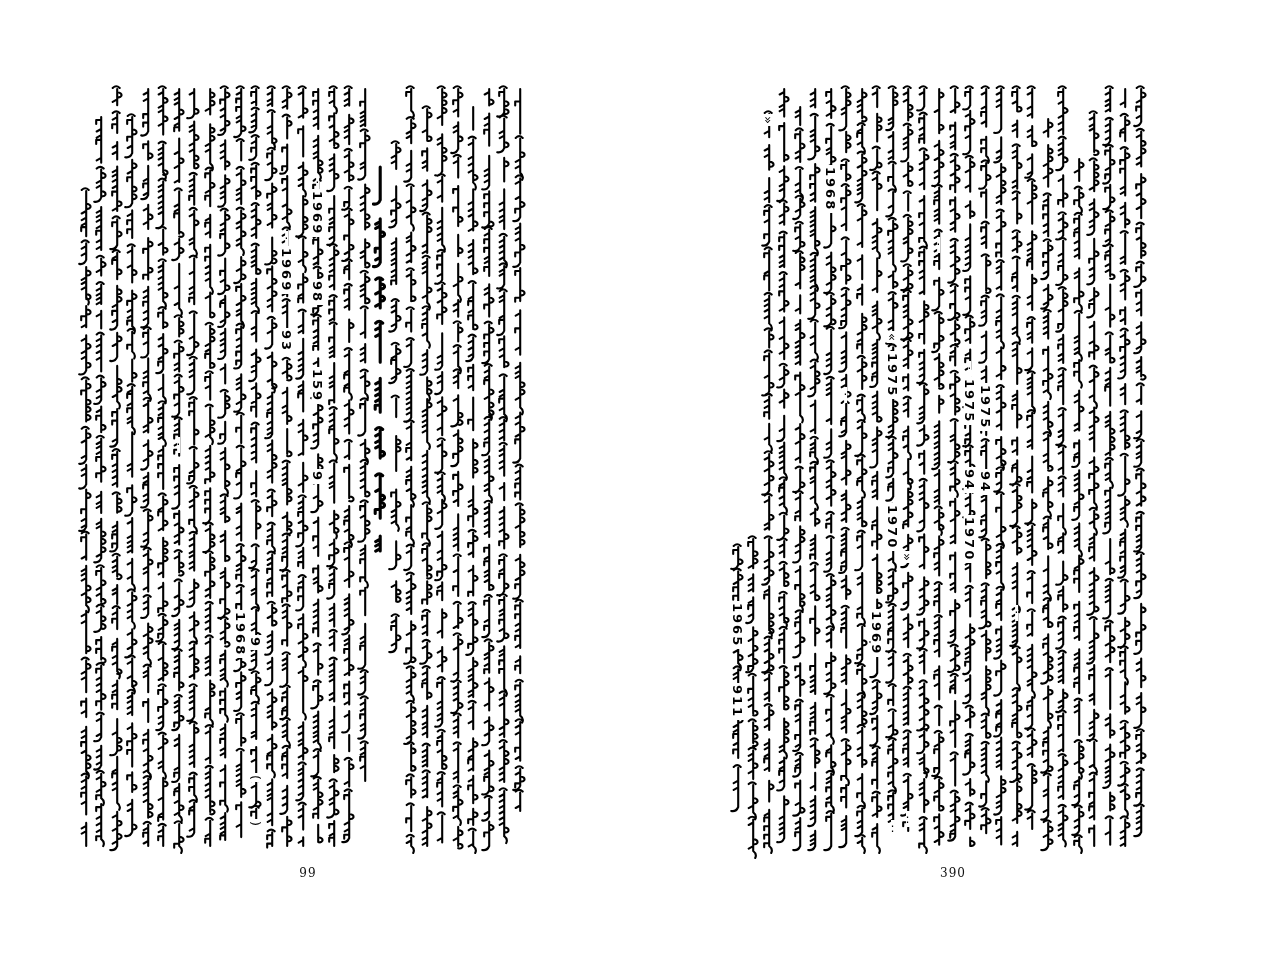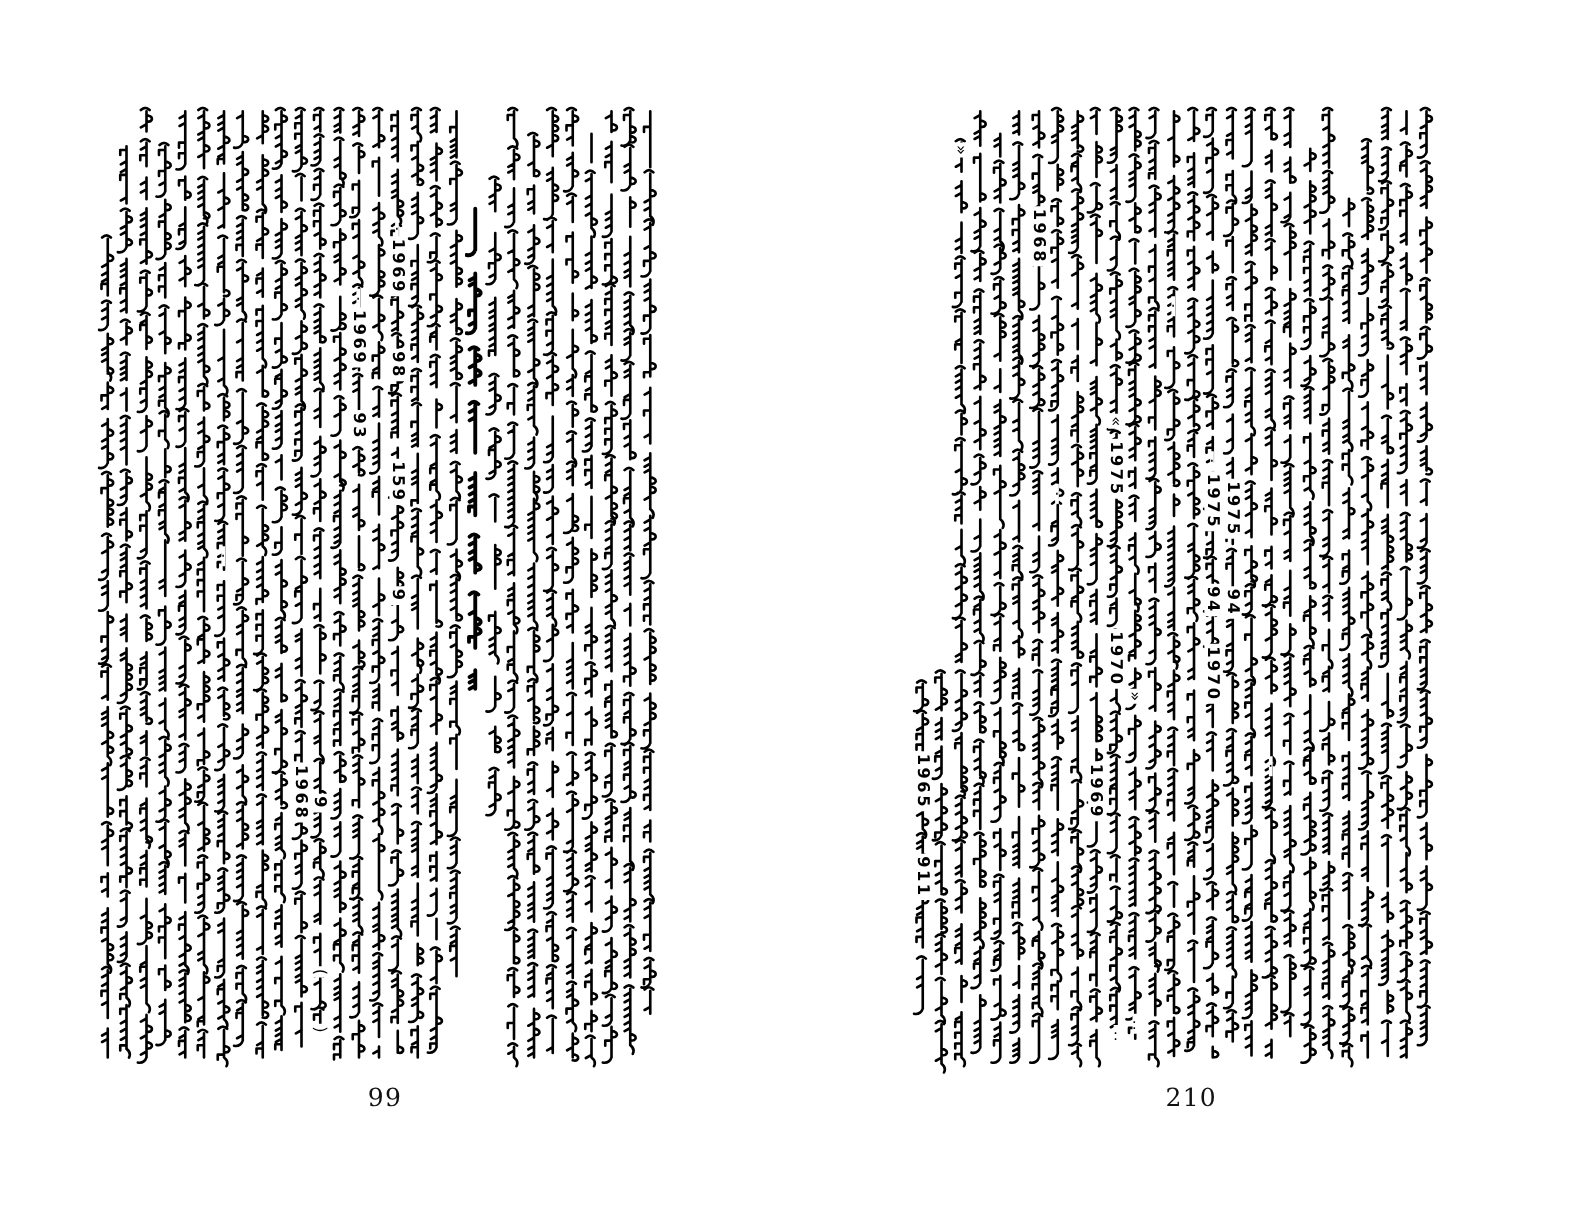--- a/index.html
+++ b/index.html
@@ -12,21 +12,21 @@
   .mark{position:absolute;left:50%;transform:translateX(-50%);z-index:2;
         background:#ffffff;writing-mode:vertical-rl;white-space:nowrap;
         color:#000;padding:2px 0;line-height:1.0;}
   .mark.n{font-family:"DejaVu Sans",sans-serif;font-size:13px;font-weight:700;
           letter-spacing:2px;}
   .mark.q{font-family:"DejaVu Sans",sans-serif;font-size:13px;font-weight:400;
           letter-spacing:0;}
   .mark.p{font-family:"DejaVu Sans",sans-serif;font-size:12px;font-weight:400;
           writing-mode:horizontal-tb;letter-spacing:0;}
   .page-number{position:absolute;transform:translateX(-50%);
-               font-family:"DejaVu Serif",serif;font-size:20px;color:#111;
+               font-family:"DejaVu Serif",serif;font-size:12px;color:#111;
                letter-spacing:1px;text-align:center;}
 </style>
 </head>
 <body>
 
 <div class="spread">
   <div class="page" id="left-page">
     <div class="page-number" id="left-pn" style="left: 308px; top: 866px;">99</div>
   <div class="text-column" style="left: 77.5px; top: 187px; width: 16px; height: 663px;">
         <svg width="16" height="673">
@@ -181,21 +181,21 @@
           <path d="M3.7,3 Q7.2,-0.5 10.7,3 M8.2,4 L8.2,27.4 M8.2,7 L3.2,7 L3.2,11 M8.2,15.8 Q13.2,16.8 12.4,19.6 Q11.2,21.8 8.2,20.8 M8.2,23.7 Q13.2,24.7 12.4,27.5 Q11.2,29.7 8.2,28.7 M8.2,27.4 Q6.2,32.4 1.2,31.4 M3.7,32.5 Q7.2,29 10.7,32.5 M8.2,33.5 L8.2,63.2 M8.2,45.7 L3.7,48.2 M8.2,50.6 L3.7,53.1 M8.2,56.9 Q13.2,57.9 12.4,60.7 Q11.2,62.9 8.2,61.9 M8.2,63.2 Q6.2,68.2 1.2,67.2 M8.2,72.9 L8.2,96.4 M8.2,75.9 Q13.2,76.9 12.4,79.7 Q11.2,81.9 8.2,80.9 M8.2,104.4 L8.2,144.1 M8.2,116.9 L3.7,119.4 M8.2,123.8 L3.7,126.3 M8.2,130.2 L3.7,132.7 M8.2,134.7 L3.7,137.2 M3.7,150.7 Q7.2,147.2 10.7,150.7 M8.2,151.7 L8.2,175.2 M8.2,154.7 L3.7,157.2 M8.2,160 L3.7,162.5 M8.2,165.7 L3.7,168.2 M8.2,172 L3.7,174.5 M8.2,175.2 Q12.2,178.2 10.2,182.2 M3.7,180.1 Q7.2,176.6 10.7,180.1 M8.2,181.1 L8.2,199.3 M8.2,184.1 L3.7,186.6 M8.2,188.2 L3.7,190.7 M8.2,199.3 Q6.2,204.3 1.2,203.3 M3.7,206.2 Q7.2,202.7 10.7,206.2 M8.2,207.2 L8.2,245.9 M8.2,210.2 L3.7,212.7 M8.2,214.4 L3.7,216.9 M8.2,230.3 L3.7,232.8 M8.2,234.9 L3.2,234.9 L3.2,238.9 M8.2,245.9 Q6.2,250.9 1.2,249.9 M8.2,251.2 L8.2,282.3 M8.2,254.2 L3.2,254.2 L3.2,258.2 M8.2,263.2 L3.7,265.7 M8.2,269.6 L3.7,272.1 M8.2,276.2 Q13.2,277.2 12.4,280 Q11.2,282.2 8.2,281.2 M3.7,291.1 Q7.2,287.6 10.7,291.1 M8.2,292.1 L8.2,329.2 M8.2,304.5 L3.7,307 M8.2,309.1 L3.7,311.6 M8.2,313.6 L3.2,313.6 L3.2,317.6 M8.2,322.6 L3.7,325.1 M8.2,329.2 Q12.2,332.2 10.2,336.2 M3.7,333.8 Q7.2,330.3 10.7,333.8 M8.2,334.8 L8.2,355.4 M8.2,337.8 L3.7,340.3 M8.2,344.4 L3.7,346.9 M8.2,351.4 L3.7,353.9 M3.7,359.5 Q7.2,356 10.7,359.5 M8.2,360.5 L8.2,390.8 M8.2,363.5 L3.7,366 M8.2,368.4 L3.7,370.9 M8.2,375.4 L3.7,377.9 M8.2,381.2 L3.7,383.7 M8.2,398.1 L8.2,415.3 M8.2,401.1 L3.7,403.6 M8.2,422 L8.2,463.5 M8.2,425 L3.7,427.5 M8.2,431.7 L3.7,434.2 M8.2,437.4 L3.7,439.9 M8.2,444.2 L3.7,446.7 M8.2,448.6 Q13.2,449.6 12.4,452.4 Q11.2,454.6 8.2,453.6 M8.2,456.2 L3.2,456.2 L3.2,460.2 M3.7,471 Q7.2,467.5 10.7,471 M8.2,472 L8.2,506.1 M8.2,475 L3.2,475 L3.2,479 M8.2,483.6 L3.7,486.1 M8.2,488.9 L3.2,488.9 L3.2,492.9 M8.2,498 Q13.2,499 12.4,501.8 Q11.2,504 8.2,503 M8.2,506.1 Q6.2,511.1 1.2,510.1 M3.7,511 Q7.2,507.5 10.7,511 M8.2,512 L8.2,552.4 M8.2,515 L3.2,515 L3.2,519 M8.2,523.9 L3.7,526.4 M8.2,528.1 L3.7,530.6 M8.2,534.7 L3.2,534.7 L3.2,538.7 M8.2,543.4 L3.7,545.9 M8.2,547.8 Q13.2,548.8 12.4,551.6 Q11.2,553.8 8.2,552.8 M8.2,552.4 Q6.2,557.4 1.2,556.4 M8.2,561.4 L8.2,603.9 M8.2,564.4 L3.7,566.9 M8.2,568.4 L3.7,570.9 M8.2,575.4 L3.2,575.4 L3.2,579.4 M8.2,584 L3.2,584 L3.2,588 M8.2,603.9 Q12.2,606.9 10.2,610.9 M3.7,608.1 Q7.2,604.6 10.7,608.1 M8.2,609.1 L8.2,652.1 M8.2,612.1 L3.7,614.6 M8.2,618.2 L3.7,620.7 M8.2,633.9 Q13.2,634.9 12.4,637.7 Q11.2,639.9 8.2,638.9 M8.2,641.5 L3.7,644 M8.2,647.6 L3.7,650.1 M3.7,656.9 Q7.2,653.4 10.7,656.9 M8.2,657.9 L8.2,696.9 M8.2,660.9 L3.7,663.4 M8.2,665.5 Q13.2,666.5 12.4,669.3 Q11.2,671.5 8.2,670.5 M8.2,673.6 Q13.2,674.6 12.4,677.4 Q11.2,679.6 8.2,678.6 M8.2,681.9 L3.7,684.4 M8.2,687 L3.7,689.5 M8.2,693.2 L3.7,695.7 M3.7,705 Q7.2,701.5 10.7,705 M8.2,706 L8.2,751.1 M8.2,709 L3.7,711.5 M8.2,714.3 L3.7,716.8 M8.2,720.4 L3.7,722.9 M8.2,726 L3.7,728.5 M8.2,732 L3.7,734.5 M8.2,737.4 L3.7,739.9 M8.2,742.1 Q13.2,743.1 12.4,745.9 Q11.2,748.1 8.2,747.1 M8.2,751.1 Q12.2,754.1 10.2,758.1 " fill="none" stroke="#000000" stroke-width="2.1" stroke-linecap="round" stroke-linejoin="round"></path>
         </svg>
       </div>
       <div class="text-column" style="left: 511.5px; top: 85px; width: 16px; height: 730px;">
         <svg width="16" height="740">
           <path d="M8.2,4 L8.2,48.7 M8.2,16.5 L3.2,16.5 L3.2,20.5 M3.7,52.9 Q7.2,49.4 10.7,52.9 M8.2,53.9 L8.2,87.9 M8.2,66.7 Q13.2,67.7 12.4,70.5 Q11.2,72.7 8.2,71.7 M8.2,74.3 L3.7,76.8 M8.2,80.7 L3.7,83.2 M8.2,87.9 Q12.2,90.9 10.2,94.9 M3.7,92.2 Q7.2,88.7 10.7,92.2 M8.2,93.2 L8.2,132 M8.2,96.2 L3.7,98.7 M8.2,111.5 L3.7,114 M8.2,116.5 Q13.2,117.5 12.4,120.3 Q11.2,122.5 8.2,121.5 M8.2,123.7 L3.2,123.7 L3.2,127.7 M8.2,132 Q6.2,137 1.2,136 M8.2,138.6 L8.2,177.7 M8.2,141.6 L3.7,144.1 M8.2,146.4 L3.7,148.9 M8.2,152.9 L3.7,155.4 M8.2,159.2 Q13.2,160.2 12.4,163 Q11.2,165.2 8.2,164.2 M8.2,167.5 L3.2,167.5 L3.2,171.5 M8.2,177.7 Q6.2,182.7 1.2,181.7 M8.2,183 L8.2,216.1 M8.2,186 L3.2,186 L3.2,190 M8.2,205 Q13.2,206 12.4,208.8 Q11.2,211 8.2,210 M8.2,212.8 L3.2,212.8 L3.2,216.8 M8.2,225.2 L8.2,269.8 M8.2,228.2 L3.7,230.7 M8.2,243.4 L3.2,243.4 L3.2,247.4 M8.2,262.2 L3.7,264.7 M8.2,277.7 L8.2,322.3 M8.2,280.7 L3.7,283.2 M8.2,285.9 L3.7,288.4 M8.2,290.4 L3.7,292.9 M8.2,296.7 Q13.2,297.7 12.4,300.5 Q11.2,302.7 8.2,301.7 M8.2,304 Q13.2,305 12.4,307.8 Q11.2,310 8.2,309 M8.2,312.2 L3.7,314.7 M8.2,322.3 Q12.2,325.3 10.2,329.3 M8.2,327.6 L8.2,373.5 M8.2,330.6 L3.7,333.1 M8.2,336.9 L3.7,339.4 M8.2,341.2 Q13.2,342.2 12.4,345 Q11.2,347.2 8.2,346.2 M8.2,349 L3.7,351.5 M8.2,354.4 L3.2,354.4 L3.2,358.4 M8.2,373.5 Q6.2,378.5 1.2,377.5 M3.7,381.4 Q7.2,377.9 10.7,381.4 M8.2,382.4 L8.2,414.6 M8.2,385.4 L3.7,387.9 M8.2,392.3 L3.7,394.8 M8.2,398.5 L3.2,398.5 L3.2,402.5 M8.2,407.6 L3.2,407.6 L3.2,411.6 M3.7,420.1 Q7.2,416.6 10.7,420.1 M8.2,421.1 L8.2,462.1 M8.2,424.1 Q13.2,425.1 12.4,427.9 Q11.2,430.1 8.2,429.1 M8.2,432 Q13.2,433 12.4,435.8 Q11.2,438 8.2,437 M8.2,440.1 L3.7,442.6 M8.2,446.2 Q13.2,447.2 12.4,450 Q11.2,452.2 8.2,451.2 M8.2,454.2 Q13.2,455.2 12.4,458 Q11.2,460.2 8.2,459.2 M8.2,469.8 L8.2,509.6 M8.2,472.8 L3.7,475.3 M8.2,476.8 Q13.2,477.8 12.4,480.6 Q11.2,482.8 8.2,481.8 M8.2,484.8 Q13.2,485.8 12.4,488.6 Q11.2,490.8 8.2,489.8 M8.2,492.5 L3.7,495 M8.2,499.3 L3.2,499.3 L3.2,503.3 M8.2,509.6 Q6.2,514.6 1.2,513.6 M3.7,516.5 Q7.2,513 10.7,516.5 M8.2,517.5 L8.2,563 M8.2,520.5 L3.2,520.5 L3.2,524.5 M8.2,529.2 L3.2,529.2 L3.2,533.2 M8.2,538.2 L3.7,540.7 M8.2,543.8 L3.7,546.3 M8.2,550.9 L3.2,550.9 L3.2,554.9 M8.2,559.6 L3.7,562.1 M8.2,571.4 L8.2,588.2 M8.2,574.4 L3.7,576.9 M8.2,580.8 L3.2,580.8 L3.2,584.8 M3.7,596.5 Q7.2,593 10.7,596.5 M8.2,597.5 L8.2,630.6 M8.2,600.5 L3.2,600.5 L3.2,604.5 M8.2,608.9 L3.7,611.4 M8.2,614.6 L3.7,617.1 M8.2,619.2 L3.7,621.7 M8.2,623.9 L3.7,626.4 M8.2,630.6 Q12.2,633.6 10.2,637.6 M3.7,636 Q7.2,632.5 10.7,636 M8.2,637 L8.2,675.7 M8.2,640 L3.7,642.5 M8.2,646.8 L3.7,649.3 M8.2,662.8 L3.2,662.8 L3.2,666.8 M8.2,671.5 L3.7,674 M3.7,683 Q7.2,679.5 10.7,683 M8.2,684 L8.2,700.9 M8.2,687 L3.7,689.5 M8.2,691.2 Q13.2,692.2 12.4,695 Q11.2,697.2 8.2,696.2 M8.2,698.4 L3.2,698.4 L3.2,702.4 M8.2,700.9 Q6.2,705.9 1.2,704.9 M3.7,706.6 Q7.2,703.1 10.7,706.6 M8.2,707.6 L8.2,726 M8.2,720.5 L3.7,723 " fill="none" stroke="#000000" stroke-width="2.1" stroke-linecap="round" stroke-linejoin="round"></path>
         </svg>
       </div>
     </div>
   <div class="page" id="right-page">
-    <div class="page-number" id="right-pn" style="left: 953px; top: 866px;">210</div>
+    <div class="page-number" id="right-pn" style="left: 953px; top: 866px;">390</div>
   <div class="text-column" style="left: 729.5px; top: 543px; width: 16px; height: 268px;">
         <svg width="16" height="278">
           <path d="M3.7,3 Q7.2,-0.5 10.7,3 M8.2,4 L8.2,21.8 M8.2,7 L3.2,7 L3.2,11 M8.2,15.8 Q13.2,16.8 12.4,19.6 Q11.2,21.8 8.2,20.8 M8.2,21.8 Q6.2,26.8 1.2,25.8 M3.7,27.3 Q7.2,23.8 10.7,27.3 M8.2,28.3 L8.2,69.9 M8.2,31.3 Q13.2,32.3 12.4,35.1 Q11.2,37.3 8.2,36.3 M8.2,38.5 L3.7,41 M8.2,44.3 L3.2,44.3 L3.2,48.3 M8.2,52.7 L3.2,52.7 L3.2,56.7 M8.2,61.2 L3.7,63.7 M8.2,65.9 Q13.2,66.9 12.4,69.7 Q11.2,71.9 8.2,70.9 M3.7,75.1 Q7.2,71.6 10.7,75.1 M8.2,76.1 L8.2,120.2 M8.2,79.1 L3.7,81.6 M8.2,85.2 L3.7,87.7 M8.2,91.7 L3.7,94.2 M8.2,107 L3.7,109.5 M8.2,111.6 Q13.2,112.6 12.4,115.4 Q11.2,117.6 8.2,116.6 M8.2,120.2 Q12.2,123.2 10.2,127.2 M3.7,125.2 Q7.2,121.7 10.7,125.2 M8.2,126.2 L8.2,163.2 M8.2,129.2 L3.7,131.7 M8.2,133.4 L3.7,135.9 M8.2,140.5 Q13.2,141.5 12.4,144.3 Q11.2,146.5 8.2,145.5 M8.2,148.6 Q13.2,149.6 12.4,152.4 Q11.2,154.6 8.2,153.6 M8.2,156.4 L3.2,156.4 L3.2,160.4 M3.7,170.2 Q7.2,166.7 10.7,170.2 M8.2,171.2 L8.2,215 M8.2,174.2 Q13.2,175.2 12.4,178 Q11.2,180.2 8.2,179.2 M8.2,181.5 L3.7,184 M8.2,186.3 L3.7,188.8 M8.2,191 L3.2,191 L3.2,195 M8.2,199.5 L3.7,202 M8.2,206.5 L3.2,206.5 L3.2,210.5 M3.7,223.9 Q7.2,220.4 10.7,223.9 M8.2,224.9 L8.2,264 M8.2,237.7 L3.7,240.2 M8.2,244.4 L3.7,246.9 M8.2,264 Q6.2,269 1.2,268 " fill="none" stroke="#000000" stroke-width="2.1" stroke-linecap="round" stroke-linejoin="round"></path>
         </svg>
         <div class="mark n" style="top: 58px;">1965</div>
         <div class="mark n" style="top: 140px;">911</div>
       </div>
       <div class="text-column" style="left: 744.5px; top: 535px; width: 16px; height: 320px;">
         <svg width="16" height="330">
           <path d="M3.7,3 Q7.2,-0.5 10.7,3 M8.2,4 L8.2,33.2 M8.2,7 L3.2,7 L3.2,11 M8.2,15.7 Q13.2,16.7 12.4,19.5 Q11.2,21.7 8.2,20.7 M8.2,23 Q13.2,24 12.4,26.8 Q11.2,29 8.2,28 M8.2,30.2 L3.7,32.7 M8.2,39.4 L8.2,56.5 M8.2,42.4 L3.7,44.9 M8.2,47.9 L3.7,50.4 M8.2,53.7 L3.7,56.2 M8.2,62.3 L8.2,83.9 M8.2,65.3 L3.7,67.8 M8.2,70.1 L3.2,70.1 L3.2,74.1 M8.2,78.8 L3.7,81.3 M8.2,83.9 Q6.2,88.9 1.2,87.9 M8.2,92.2 L8.2,133.1 M8.2,95.2 Q13.2,96.2 12.4,99 Q11.2,101.2 8.2,100.2 M8.2,103.4 L3.7,105.9 M8.2,110.3 Q13.2,111.3 12.4,114.1 Q11.2,116.3 8.2,115.3 M8.2,118.6 L3.7,121.1 M8.2,123.5 Q13.2,124.5 12.4,127.3 Q11.2,129.5 8.2,128.5 M8.2,131 L3.2,131 L3.2,135 M8.2,133.1 Q6.2,138.1 1.2,137.1 M3.7,140.5 Q7.2,137 10.7,140.5 M8.2,141.5 L8.2,178.6 M8.2,153.9 L3.2,153.9 L3.2,157.9 M8.2,162.7 L3.7,165.2 M8.2,169.3 L3.7,171.8 M8.2,175.2 Q13.2,176.2 12.4,179 Q11.2,181.2 8.2,180.2 M3.7,186.2 Q7.2,182.7 10.7,186.2 M8.2,187.2 L8.2,208.1 M8.2,190.2 Q13.2,191.2 12.4,194 Q11.2,196.2 8.2,195.2 M8.2,198.4 Q13.2,199.4 12.4,202.2 Q11.2,204.4 8.2,203.4 M8.2,205.8 Q13.2,206.8 12.4,209.6 Q11.2,211.8 8.2,210.8 M3.7,214.3 Q7.2,210.8 10.7,214.3 M8.2,215.3 L8.2,244.1 M8.2,218.3 L3.7,220.8 M8.2,223.4 L3.7,225.9 M8.2,227.7 Q13.2,228.7 12.4,231.5 Q11.2,233.7 8.2,232.7 M8.2,235.7 L3.7,238.2 M3.7,249.1 Q7.2,245.6 10.7,249.1 M8.2,250.1 L8.2,277.3 M8.2,262.8 Q13.2,263.8 12.4,266.6 Q11.2,268.8 8.2,267.8 M8.2,270.6 L3.7,273.1 M8.2,277.3 Q12.2,280.3 10.2,284.3 M3.7,283.5 Q7.2,280 10.7,283.5 M8.2,284.5 L8.2,316 M8.2,287.5 L3.7,290 M8.2,303.9 Q13.2,304.9 12.4,307.7 Q11.2,309.9 8.2,308.9 M8.2,311.1 L3.7,313.6 M8.2,316 Q12.2,319 10.2,323 " fill="none" stroke="#000000" stroke-width="2.1" stroke-linecap="round" stroke-linejoin="round"></path>

